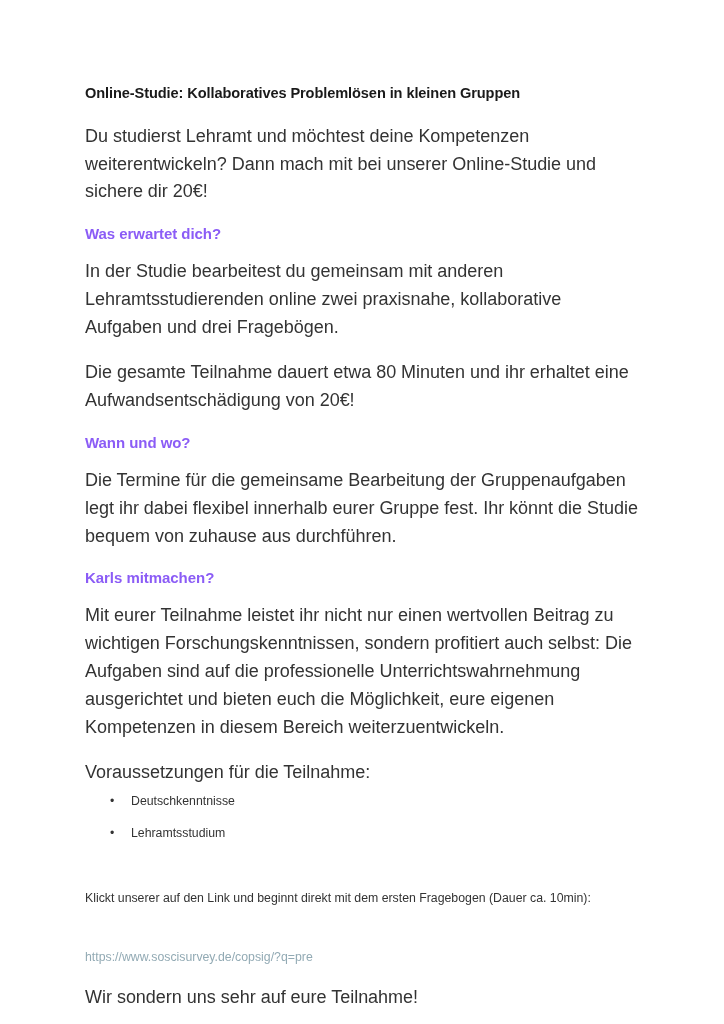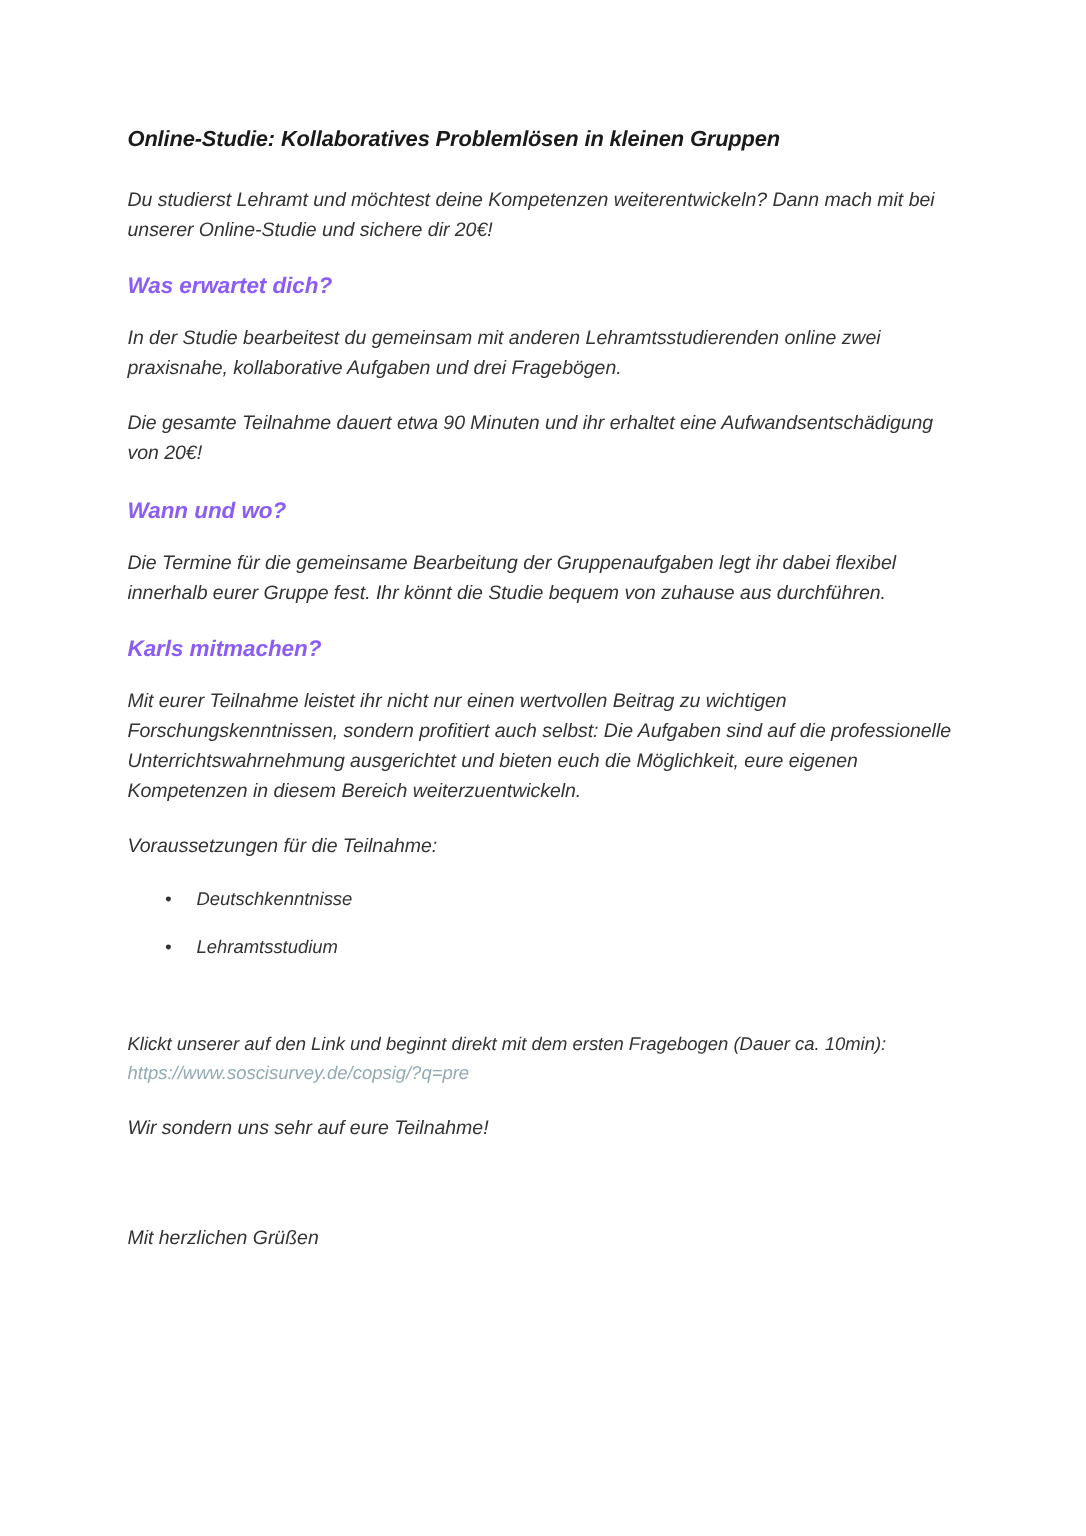--- a/index.html
+++ b/index.html
@@ -16,48 +16,47 @@
     color: #333333;
     -webkit-font-smoothing: antialiased;
   }
   .page {
     position: relative;
     width: 724px;
     height: 992px;
     background: #ffffff;
     box-sizing: border-box;
     padding: 84px 85px 12px 85px;
-    font-style: italic;
   }
   .doc-title {
     font-size: 14.6px;
     font-weight: bold;
     color: #1a1a1a;
     letter-spacing: -0.1px;
     line-height: 1.35;
     margin: 0 0 19px 0;
   }
   .section-heading {
     font-size: 15px;
     font-weight: bold;
     color: #8b5cf6;
     line-height: 1.4;
     margin: 0 0 14px 0;
     letter-spacing: -0.05px;
   }
   .para {
-    font-size: 13px;
+    font-size: 18px;
     line-height: 1.55;
     color: #333333;
     margin: 0 0 17px 0;
     max-width: 556px;
     letter-spacing: -0.02px;
   }
   .para.tight {
-    margin-bottom: 15px;
+    margin-bottom: 5px;
   }
   .para.intro {
     max-width: 546px;
   }
   .para.wide {
     max-width: 560px;
   }
   .bullet-list {
     list-style: none;
     margin: 0 0 0 0;
@@ -90,20 +89,21 @@
     text-decoration: none;
   }
   .link-line {
     font-size: 12.3px;
     line-height: 1.55;
     margin: 0 0 17px 0;
     color: #333333;
   }
   .link-line .url {
     display: block;
+    margin-top: 40px;
   }
   .sig-block {
     font-size: 12.3px;
     line-height: 1.5;
     color: #333333;
   }
   .sig-block .sig-line {
     margin: 0;
   }
 </style>
@@ -113,21 +113,21 @@
 <div class="page">
 
   <h1 class="doc-title">Online-Studie: Kollaboratives Problemlösen in kleinen Gruppen</h1>
 
   <p class="para intro">Du studierst Lehramt und möchtest deine Kompetenzen weiterentwickeln? Dann mach mit bei unserer Online-Studie und sichere dir 20€!</p>
 
   <h2 class="section-heading">Was erwartet dich?</h2>
 
   <p class="para">In der Studie bearbeitest du gemeinsam mit anderen Lehramtsstudierenden online zwei praxisnahe, kollaborative Aufgaben und drei Fragebögen.</p>
 
-  <p class="para wide">Die gesamte Teilnahme dauert etwa 90 Minuten und ihr erhaltet eine Aufwandsentschädigung von 20€!</p>
+  <p class="para wide">Die gesamte Teilnahme dauert etwa 80 Minuten und ihr erhaltet eine Aufwandsentschädigung von 20€!</p>
 
   <h2 class="section-heading">Wann und wo?</h2>
 
   <p class="para">Die Termine für die gemeinsame Bearbeitung der Gruppenaufgaben legt ihr dabei flexibel innerhalb eurer Gruppe fest. Ihr könnt die Studie bequem von zuhause aus durchführen.</p>
 
   <h2 class="section-heading">Karls mitmachen?</h2>
 
   <p class="para wide">Mit eurer Teilnahme leistet ihr nicht nur einen wertvollen Beitrag zu wichtigen Forschungskenntnissen, sondern profitiert auch selbst: Die Aufgaben sind auf die professionelle Unterrichtswahrnehmung ausgerichtet und bieten euch die Möglichkeit, eure eigenen Kompetenzen in diesem Bereich weiterzuentwickeln.</p>
 
   <p class="para tight">Voraussetzungen für die Teilnahme:</p>

